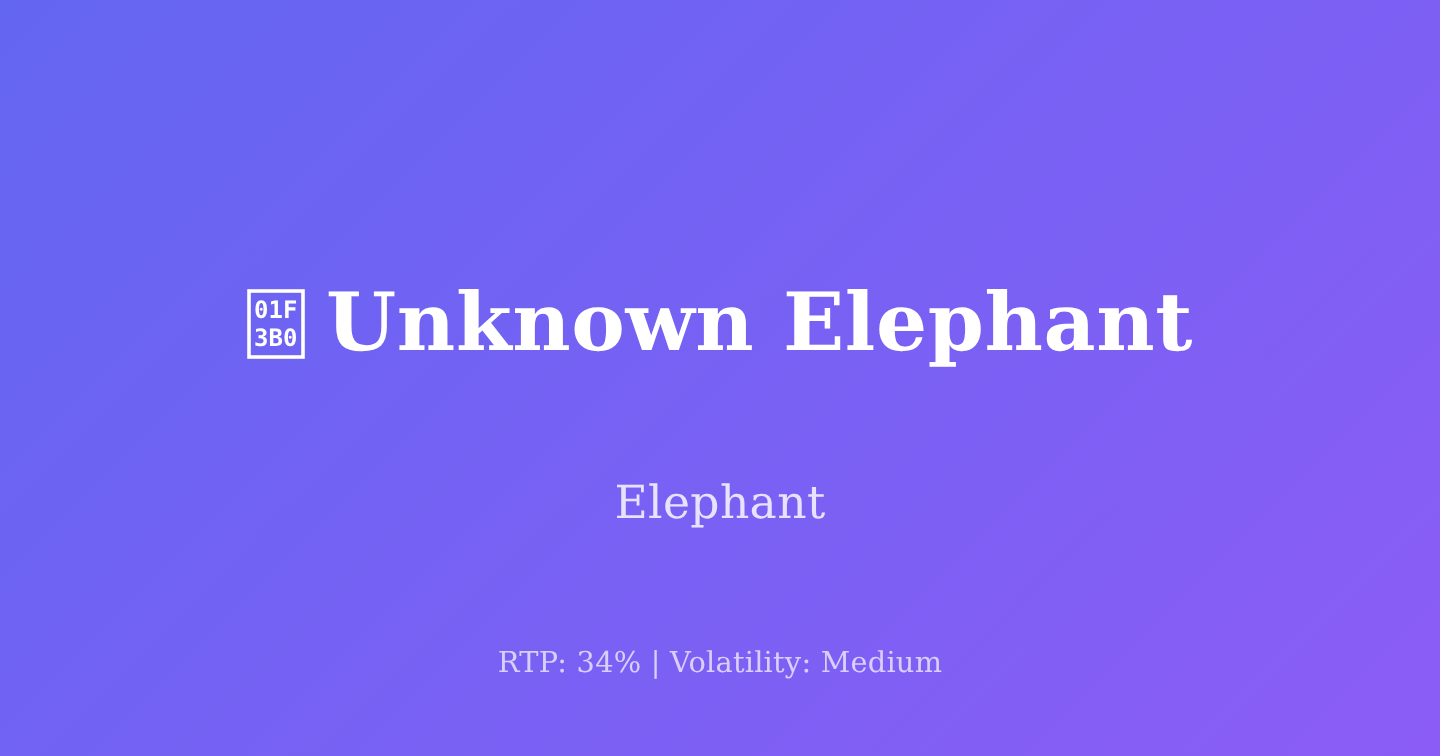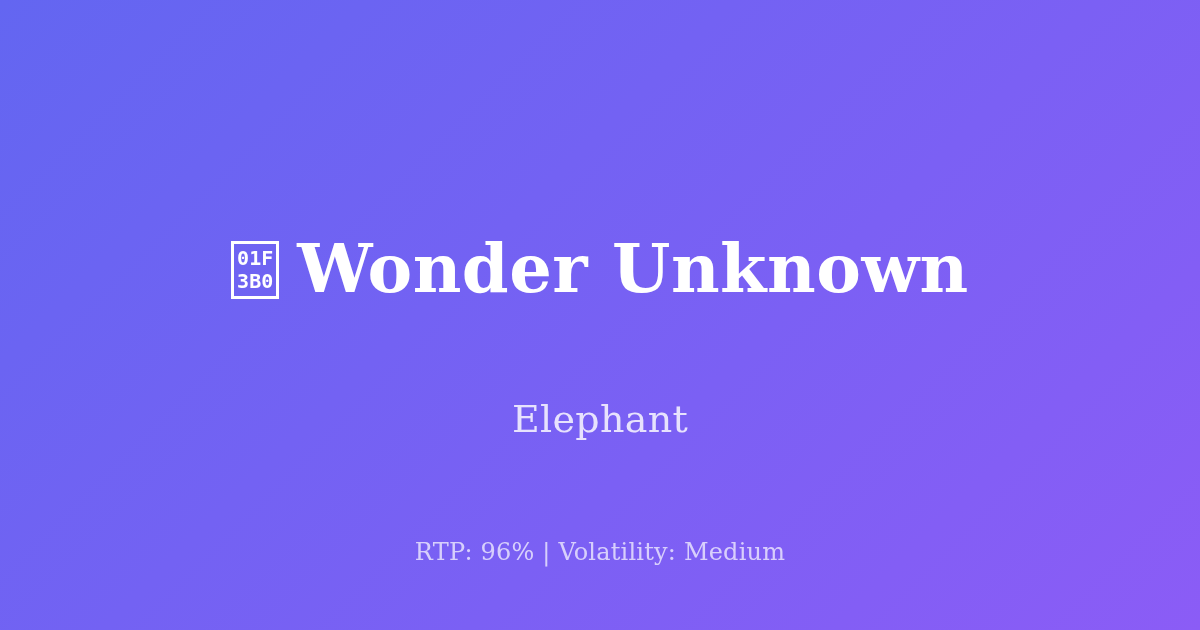--- a/index.html
+++ b/index.html
@@ -106,21 +106,21 @@
 
 <div class="og-card">
 
   <div class="title-row">
 
     <span class="tofu-glyph" aria-label="slot machine">
       <span>01F</span>
       <span>3B0</span>
     </span>
 
-    <h1 class="title-text">Wonder Unknown</h1>
+    <h1 class="title-text">Unknown Elephant</h1>
 
   </div>
 
   <div class="subtitle">Elephant</div>
 
-  <div class="footer-meta">RTP: 96% | Volatility: Medium</div>
+  <div class="footer-meta">RTP: 34% | Volatility: Medium</div>
 
 </div>
 
 </body></html>

